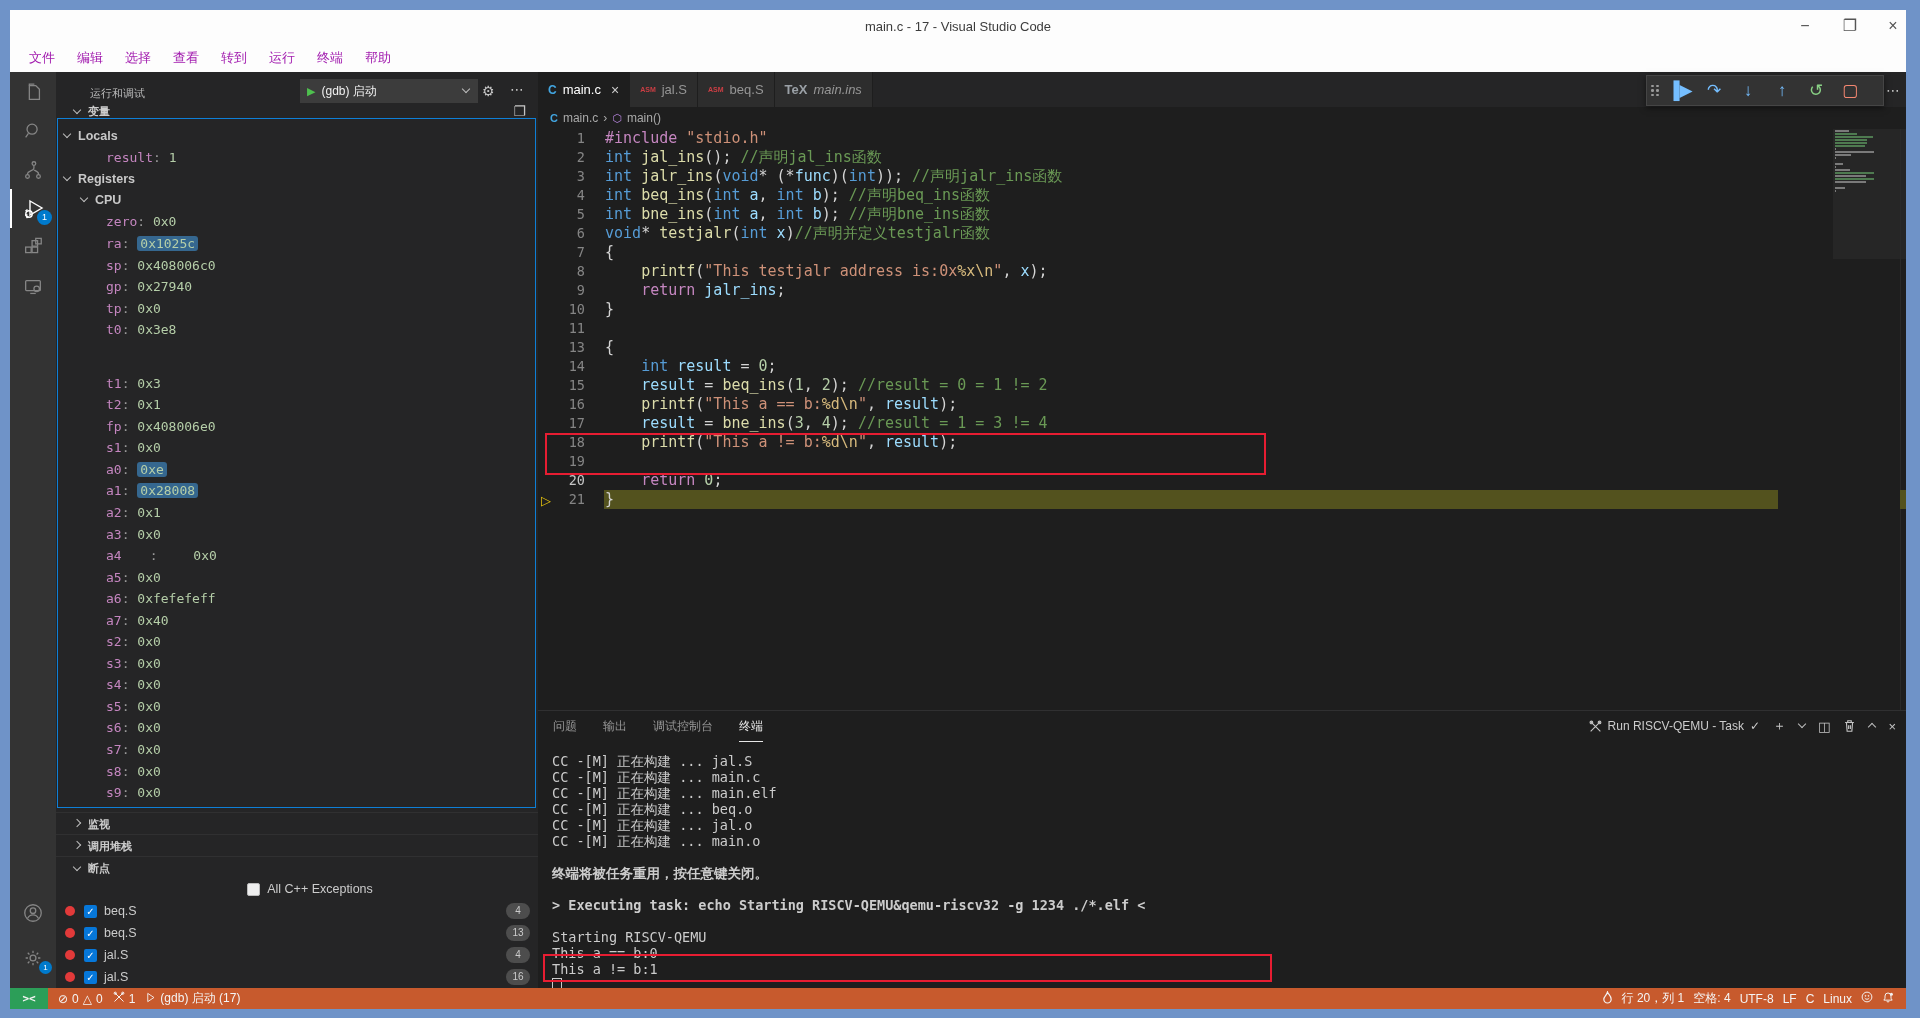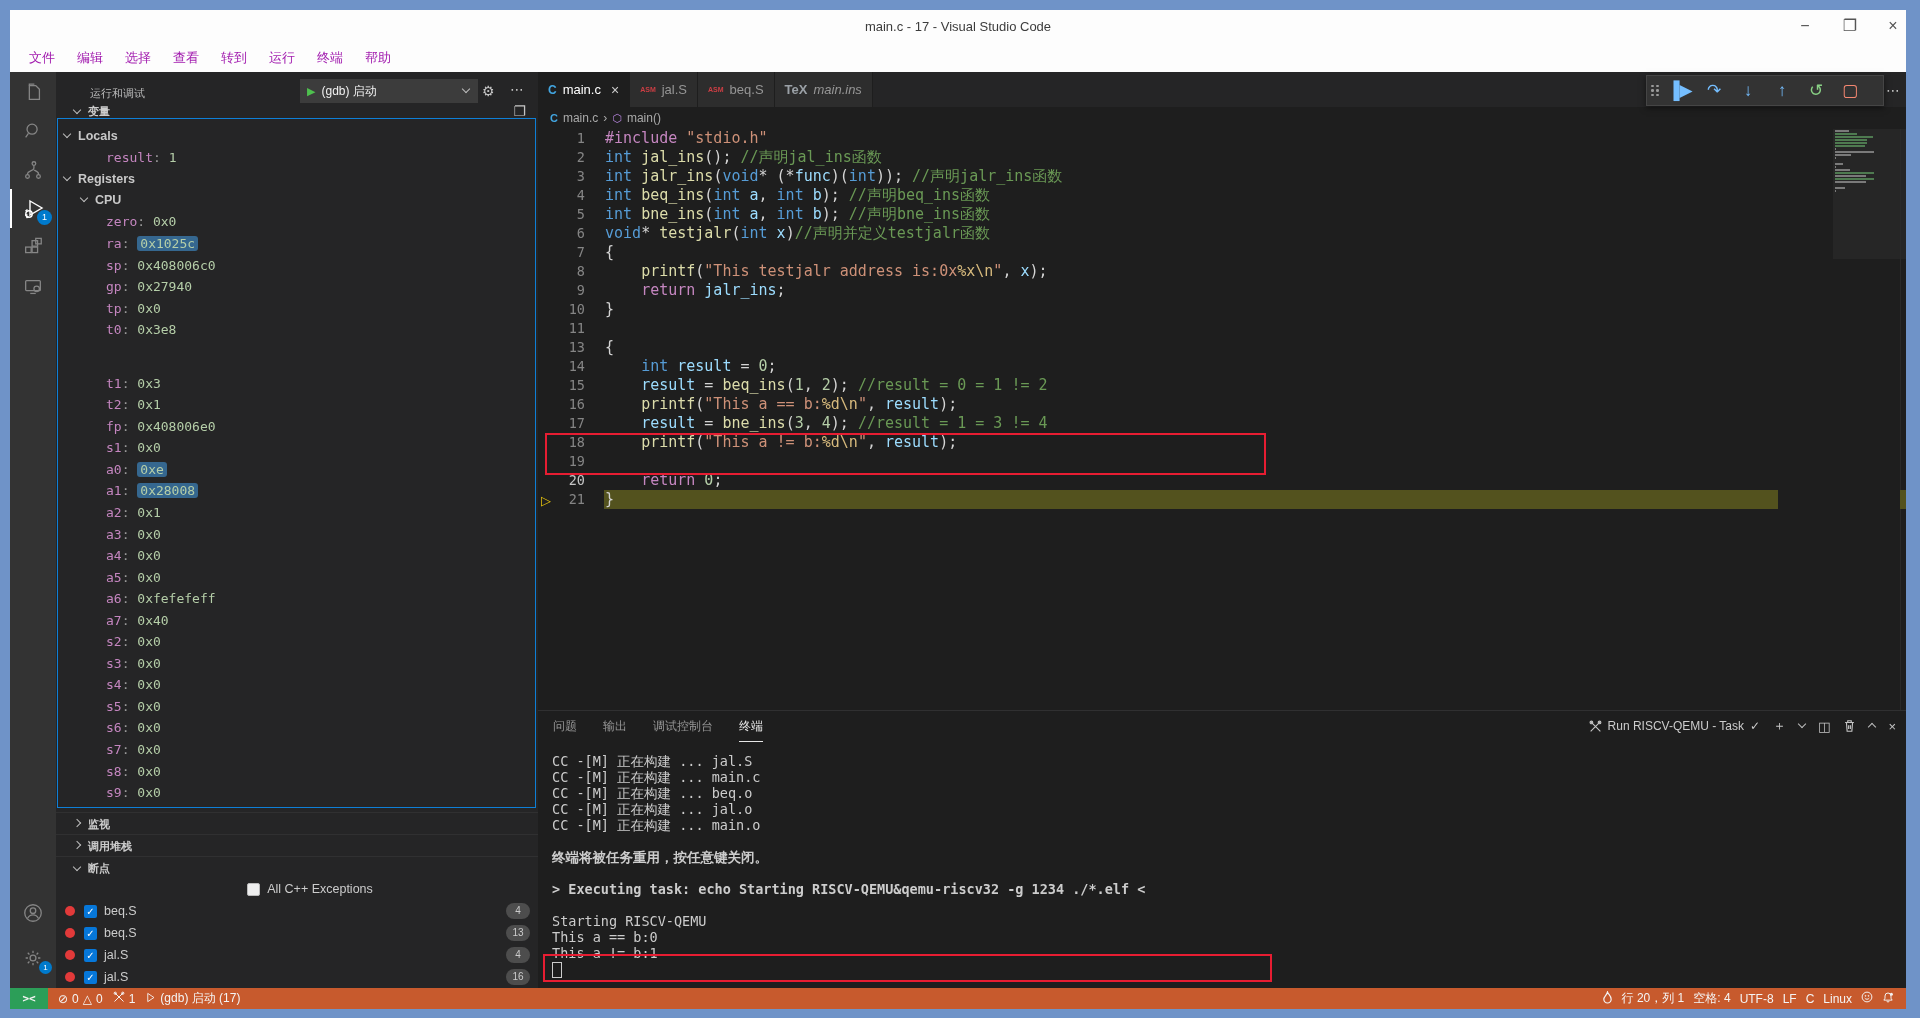--- a/index.html
+++ b/index.html
@@ -219,21 +219,21 @@
           <div class="vrow" style="padding-left: 48px;"><span class="vname">tp</span><span style="color: rgb(154, 154, 154);">: </span><span class="vval">0x0</span></div>
           <div class="vrow" style="padding-left: 48px;"><span class="vname">t0</span><span style="color: rgb(154, 154, 154);">: </span><span class="vval">0x3e8</span></div>
           <div class="vrow" style="padding-left: 48px; margin-top: 32px;"><span class="vname">t1</span><span style="color: rgb(154, 154, 154);">: </span><span class="vval">0x3</span></div>
           <div class="vrow" style="padding-left: 48px;"><span class="vname">t2</span><span style="color: rgb(154, 154, 154);">: </span><span class="vval">0x1</span></div>
           <div class="vrow" style="padding-left: 48px;"><span class="vname">fp</span><span style="color: rgb(154, 154, 154);">: </span><span class="vval">0x408006e0</span></div>
           <div class="vrow" style="padding-left: 48px;"><span class="vname">s1</span><span style="color: rgb(154, 154, 154);">: </span><span class="vval">0x0</span></div>
           <div class="vrow" style="padding-left: 48px;"><span class="vname">a0</span><span style="color: rgb(154, 154, 154);">: </span><span class="vval changed">0xe</span></div>
           <div class="vrow" style="padding-left: 48px;"><span class="vname">a1</span><span style="color: rgb(154, 154, 154);">: </span><span class="vval changed">0x28008</span></div>
           <div class="vrow" style="padding-left: 48px;"><span class="vname">a2</span><span style="color: rgb(154, 154, 154);">: </span><span class="vval">0x1</span></div>
           <div class="vrow" style="padding-left: 48px;"><span class="vname">a3</span><span style="color: rgb(154, 154, 154);">: </span><span class="vval">0x0</span></div>
-          <div class="vrow" style="padding-left: 48px;"><span class="vname">a4</span><span style="color: rgb(154, 154, 154);">: </span><span class="vval">0x0</span></div>
+          <div class="vrow" style="padding-left: 48px; gap: 28px;"><span class="vname">a4</span><span style="color: rgb(154, 154, 154);">: </span><span class="vval">0x0</span></div>
           <div class="vrow" style="padding-left: 48px;"><span class="vname">a5</span><span style="color: rgb(154, 154, 154);">: </span><span class="vval">0x0</span></div>
           <div class="vrow" style="padding-left: 48px;"><span class="vname">a6</span><span style="color: rgb(154, 154, 154);">: </span><span class="vval">0xfefefeff</span></div>
           <div class="vrow" style="padding-left: 48px;"><span class="vname">a7</span><span style="color: rgb(154, 154, 154);">: </span><span class="vval">0x40</span></div>
           <div class="vrow" style="padding-left: 48px;"><span class="vname">s2</span><span style="color: rgb(154, 154, 154);">: </span><span class="vval">0x0</span></div>
           <div class="vrow" style="padding-left: 48px;"><span class="vname">s3</span><span style="color: rgb(154, 154, 154);">: </span><span class="vval">0x0</span></div>
           <div class="vrow" style="padding-left: 48px;"><span class="vname">s4</span><span style="color: rgb(154, 154, 154);">: </span><span class="vval">0x0</span></div>
           <div class="vrow" style="padding-left: 48px;"><span class="vname">s5</span><span style="color: rgb(154, 154, 154);">: </span><span class="vval">0x0</span></div>
           <div class="vrow" style="padding-left: 48px;"><span class="vname">s6</span><span style="color: rgb(154, 154, 154);">: </span><span class="vval">0x0</span></div>
           <div class="vrow" style="padding-left: 48px;"><span class="vname">s7</span><span style="color: rgb(154, 154, 154);">: </span><span class="vval">0x0</span></div>
           <div class="vrow" style="padding-left: 48px;"><span class="vname">s8</span><span style="color: rgb(154, 154, 154);">: </span><span class="vval">0x0</span></div>
@@ -466,20 +466,21 @@
           <span>◫</span>
           <svg width="13" height="14" viewBox="0 0 14 16" style="stroke:#c5c5c5;fill:none;stroke-width:1.3;">
               <path d="M2 4h10M5 4V2h4v2M3.5 4l.8 10h5.4l.8-10M6 7v4.5M8 7v4.5"></path>
             </svg>
           <span class="chev" style="margin:0;transform:rotate(225deg);top:1px;"></span>
           <span>×</span>
         </div>
         <div id="term">
             <div class="trow">CC -[M] 正在构建 ... jal.S</div>
             <div class="trow">CC -[M] 正在构建 ... main.c</div>
+            <div class="trow">CC -[M] 正在构建 ... main.elf</div>
             <div class="trow">CC -[M] 正在构建 ... beq.o</div>
             <div class="trow">CC -[M] 正在构建 ... jal.o</div>
             <div class="trow">CC -[M] 正在构建 ... main.o</div>
             <div class="trow"></div>
             <div class="trow b">终端将被任务重用，按任意键关闭。</div>
             <div class="trow"></div>
             <div class="trow b">&gt; Executing task: echo Starting RISCV-QEMU&amp;qemu-riscv32 -g 1234 ./*.elf &lt;</div>
             <div class="trow"></div>
             <div class="trow">Starting RISCV-QEMU</div>
             <div class="trow">This a == b:0</div>

